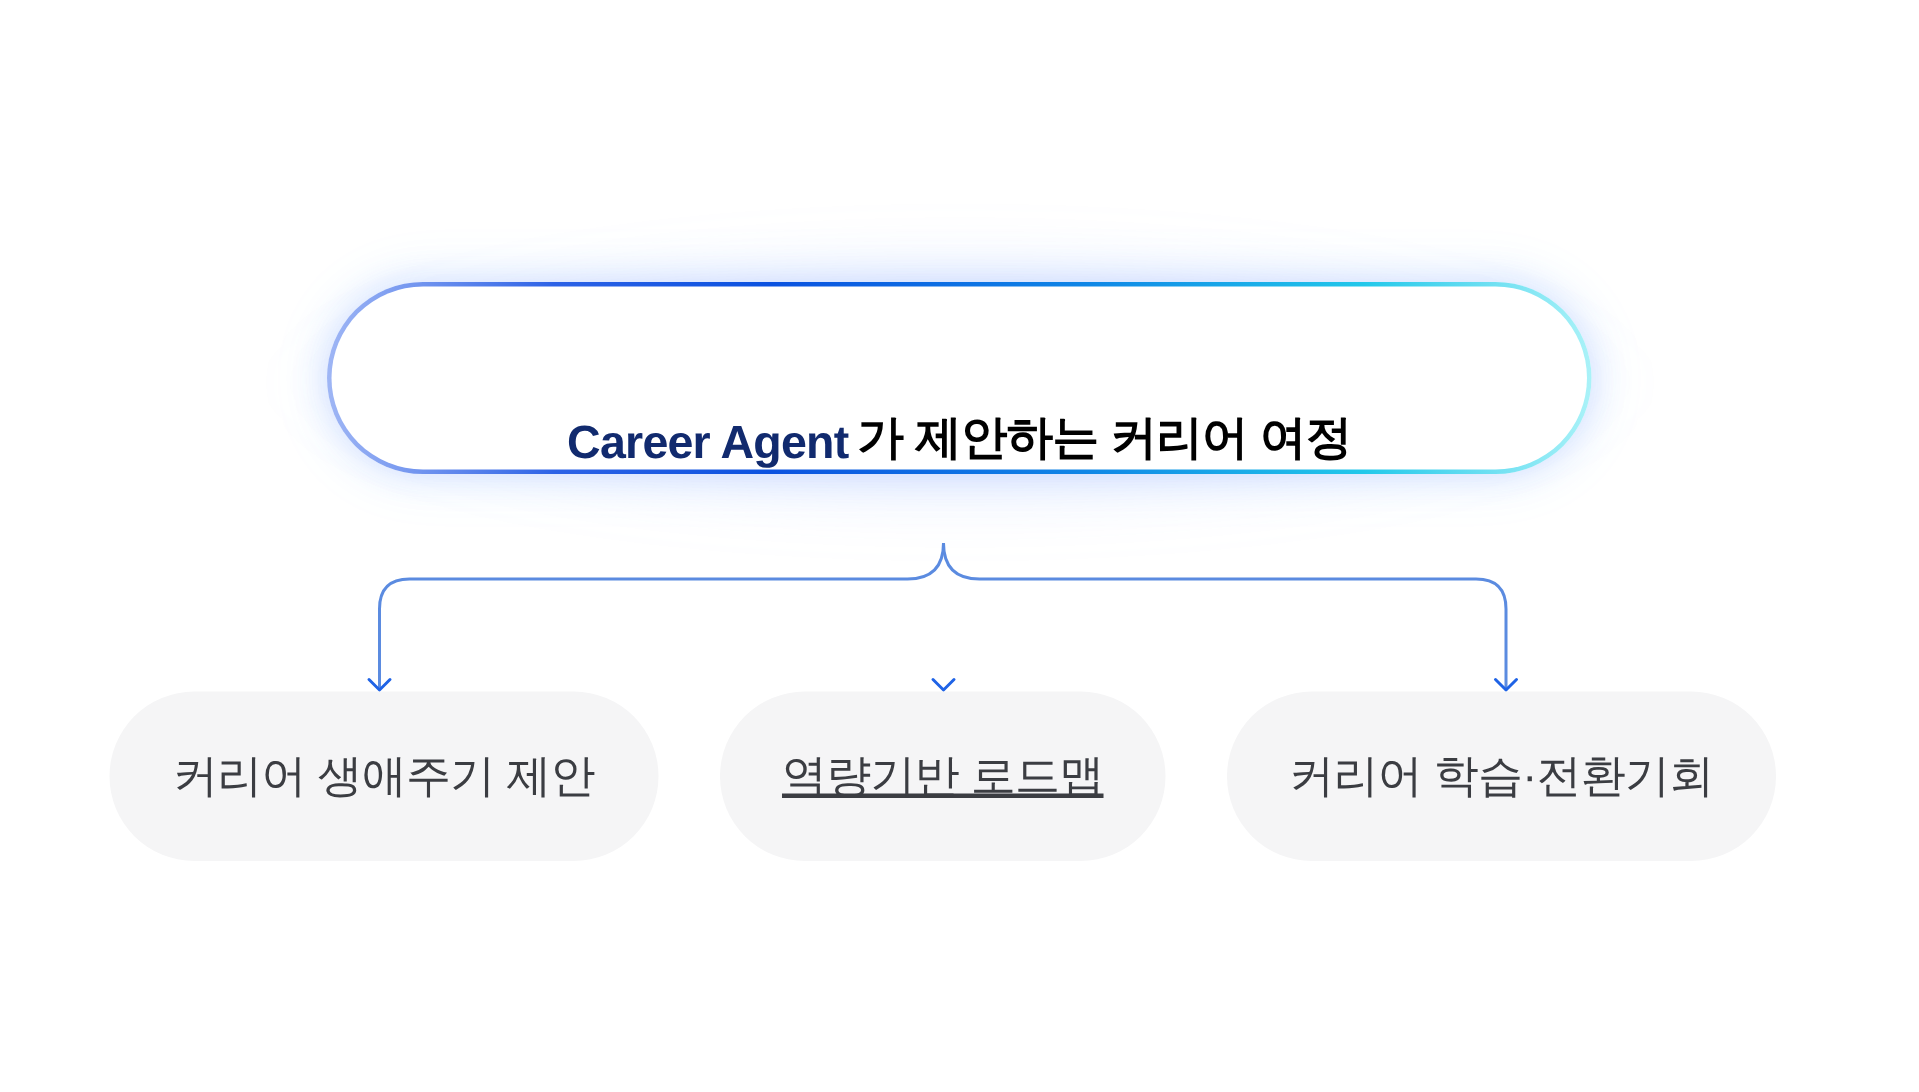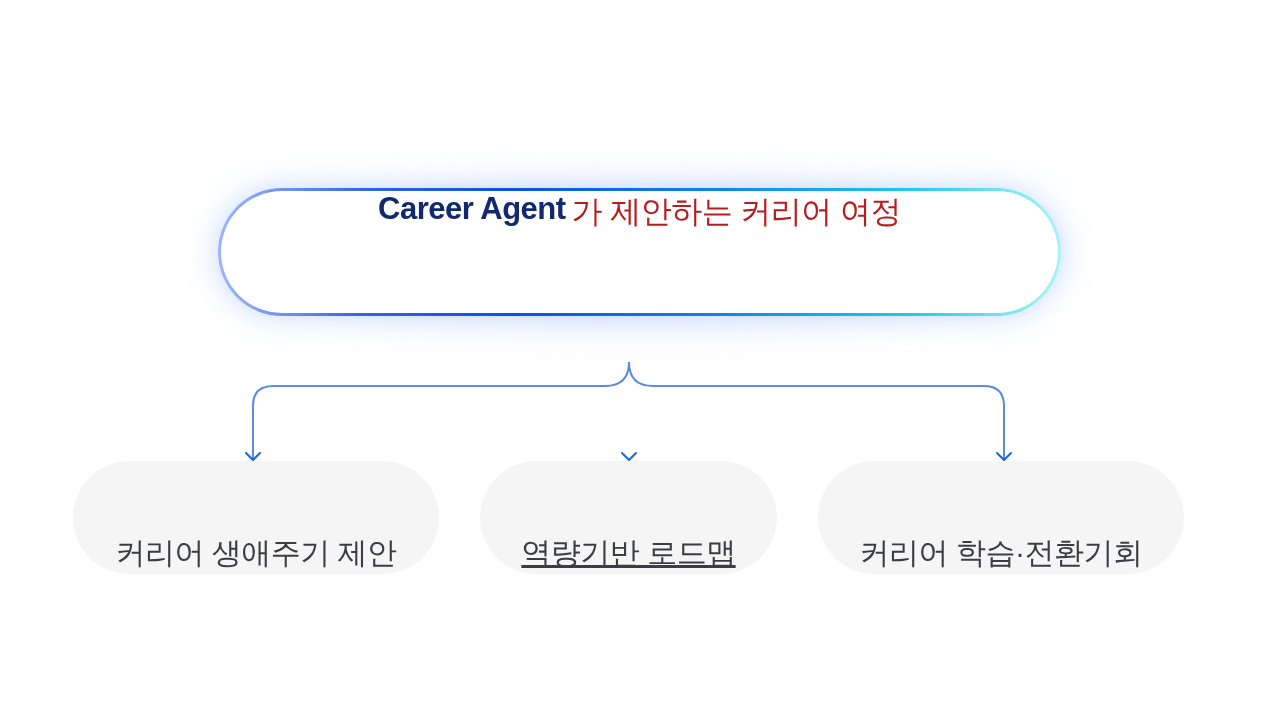--- a/index.html
+++ b/index.html
@@ -26,36 +26,36 @@
       width: 843px; height: 128px;
       border-radius: 64px;
       padding: 3px;
       background: linear-gradient(90deg, #9fb6f5 0%, #2d62e6 18%, #0b52e0 35%, #0f86e6 60%, #22c8ea 82%, #aaf2f8 100%);
       box-shadow: 0 0 24px rgba(90,120,255,0.22), 0 0 40px rgba(90,200,255,0.12);
     }
     .main-pill {
       width: 100%; height: 100%;
       border-radius: 62px;
       background: #ffffff;
-      display: flex; align-items: flex-start; justify-content: center;
+      display: flex; align-items: flex-end; justify-content: center;
       gap: 6px;
       font-size: 31px;
       letter-spacing: -0.5px;
     }
     .main-pill .brand { color: #112a6e; font-weight: 700; }
-    .main-pill .rest { color: #b91c1c; font-weight: 400; }
+    .main-pill .rest { color: #000000; font-weight: 700; }
 
     svg.connectors { position: absolute; left: 0; top: 0; }
 
     .child {
       position: absolute;
       top: 461px; height: 113px;
       border-radius: 57px;
       background: #f5f5f6;
-      display: flex; align-items: flex-end; justify-content: center;
+      display: flex; align-items: center; justify-content: center;
       font-size: 30px; color: #3b3d42;
       letter-spacing: -0.5px;
     }
     .child-1 { left: 73px; width: 366px; }
     .child-2 { left: 480px; width: 297px; text-decoration: underline; }
     .child-3 { left: 818px; width: 366px; }
   </style>
 </head>
 <body>
 

